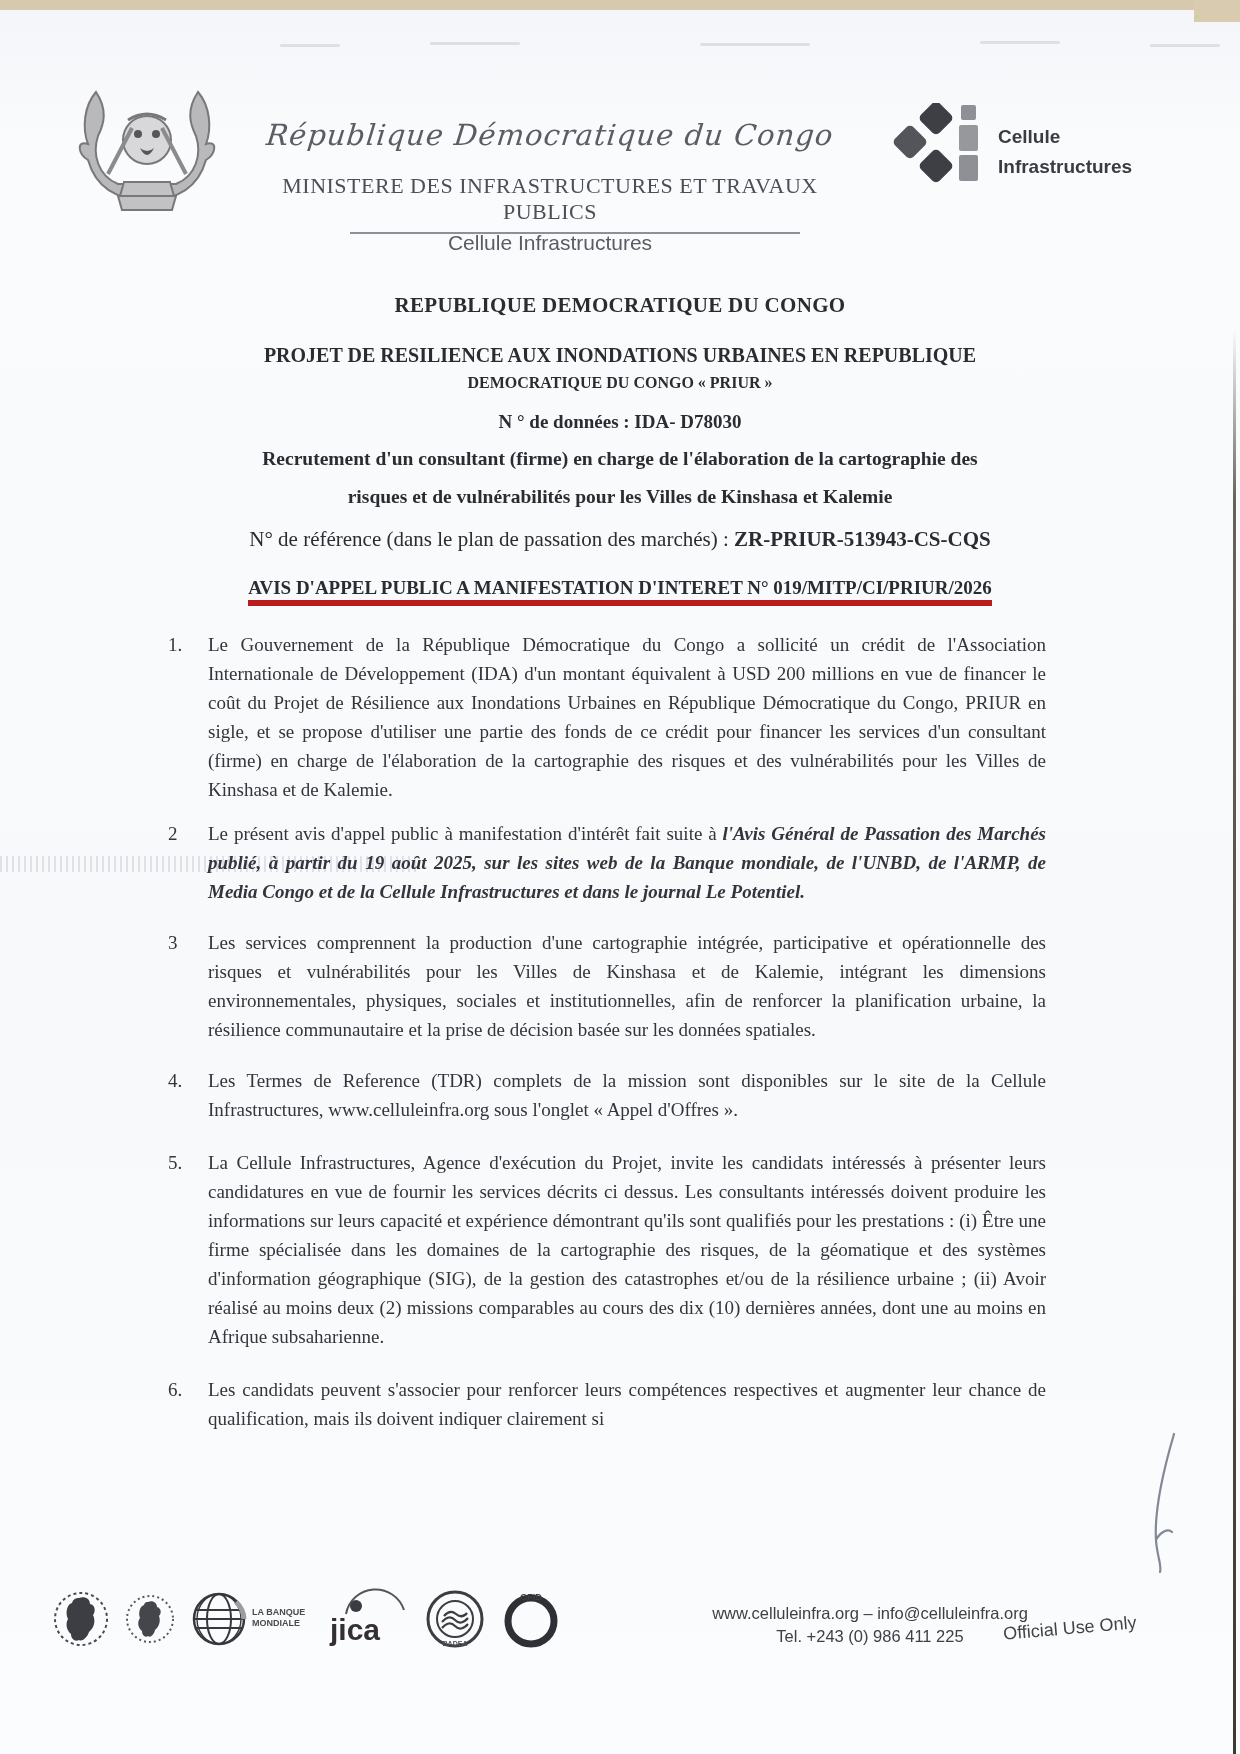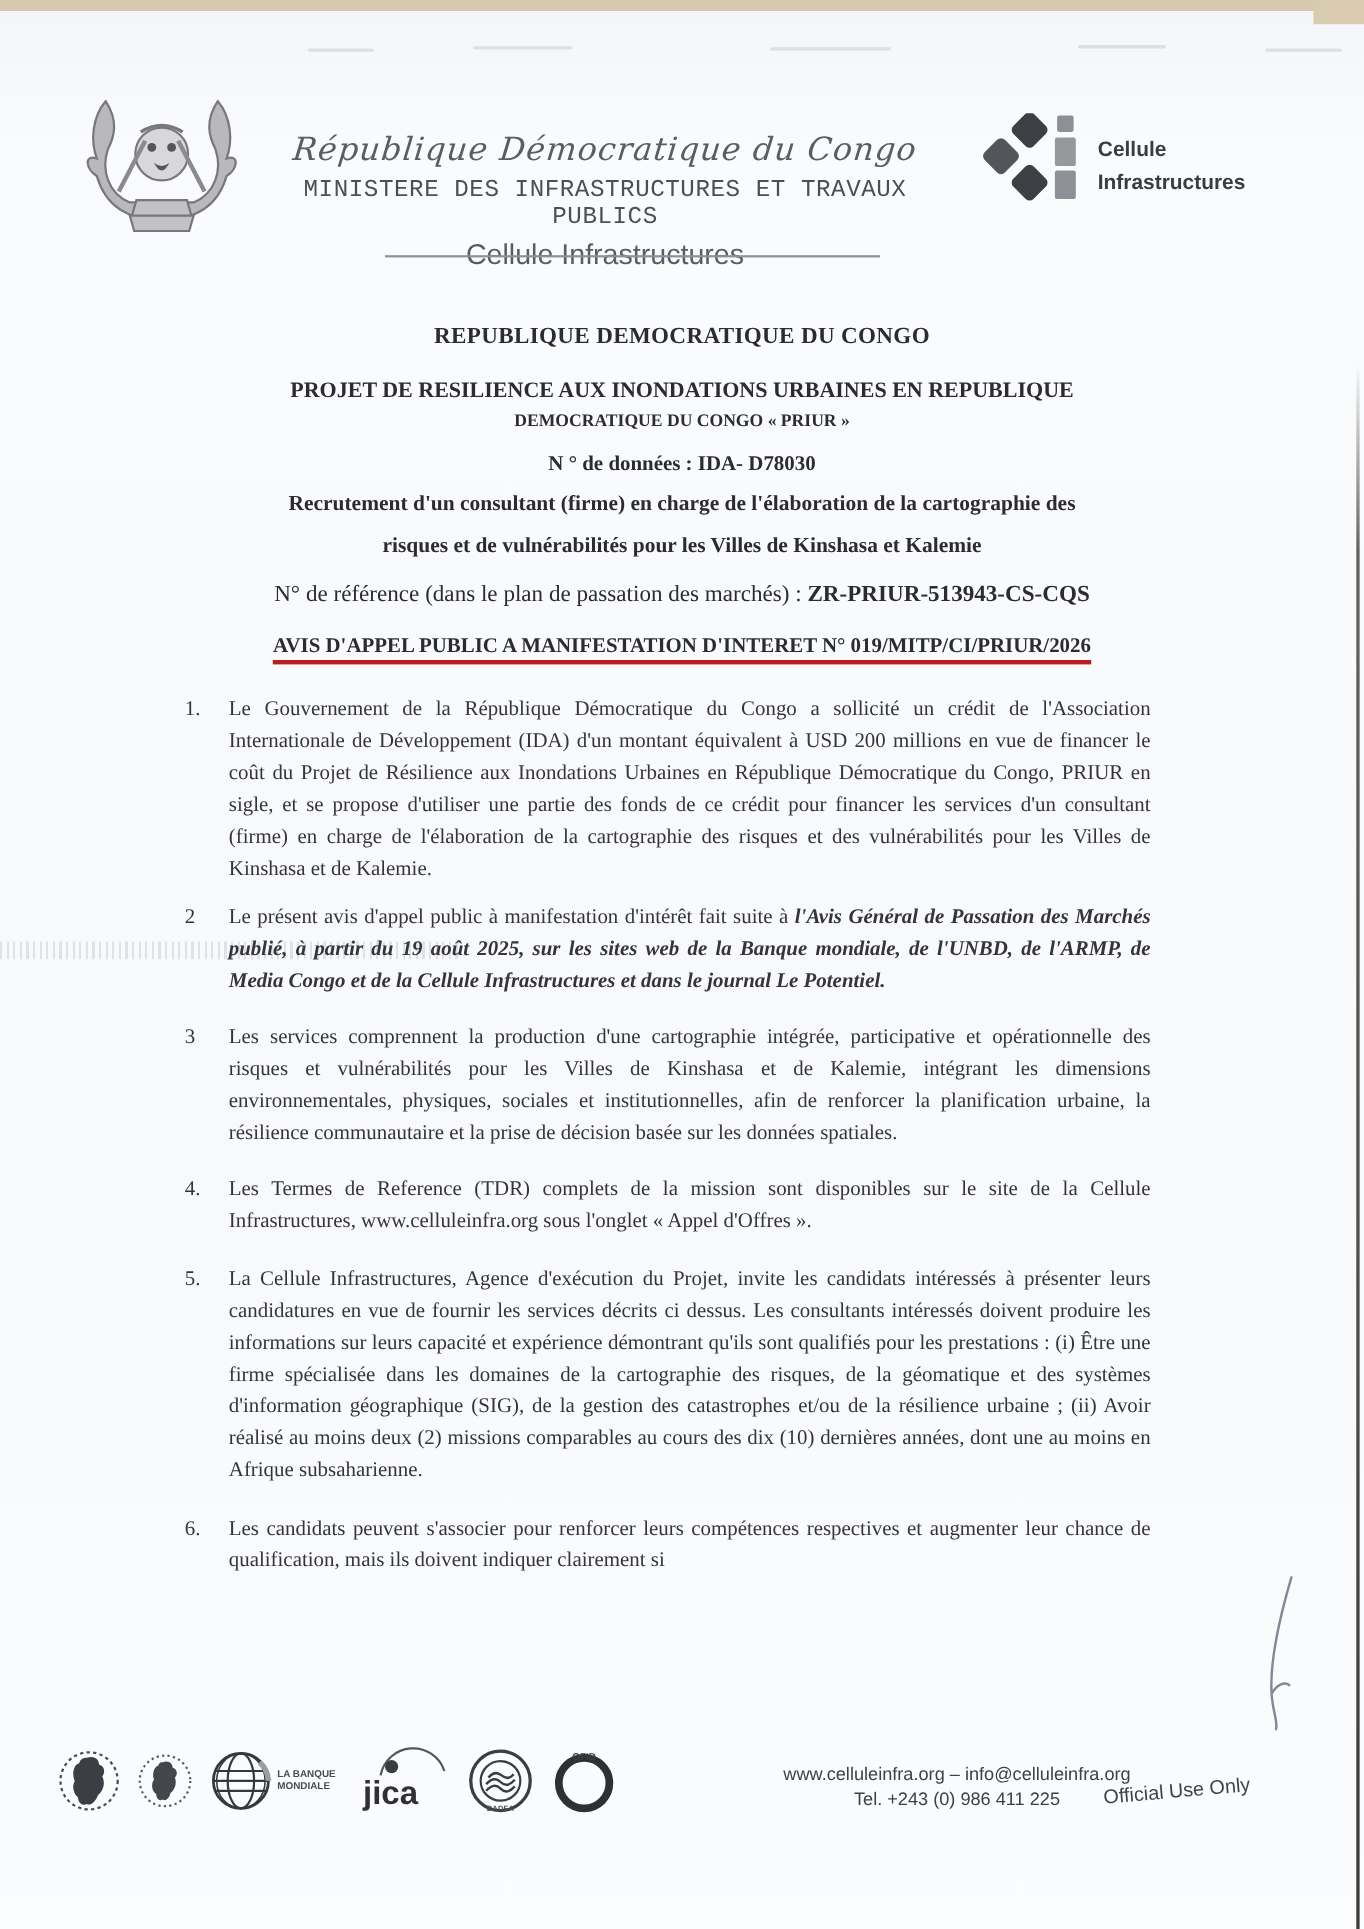--- a/index.html
+++ b/index.html
@@ -22,39 +22,39 @@
   .smudge{position:absolute;height:3px;background:#9aa0ab;opacity:.28;border-radius:2px;}
   .dot-band{position:absolute;left:0;top:856px;width:420px;height:16px;opacity:.18;
     background:repeating-linear-gradient(90deg,#6a7590 0 2px,transparent 2px 6px);}
   
   .coat-of-arms{position:absolute;left:78px;top:84px;}
   .header-center{position:absolute;left:250px;top:118px;width:600px;text-align:center;}
   .script-title{
     font-family:"DejaVu Serif",serif;font-style:italic;font-size:29px;color:#5b5d64;
     letter-spacing:1px;transform:skewX(-6deg);
   }
-  .ministry{font-family:Liberation Mono, monospace;font-size:22px;color:#4d4f57;
-    margin-top:8px;letter-spacing:.5px;}
-  .unit-name{font-family:"Liberation Sans",sans-serif;font-size:26px;color:#5a5c63;margin-top:6px;}
+  .ministry{font-family:Liberation Serif, serif;font-size:22px;color:#4d4f57;
+    margin-top:21px;letter-spacing:.5px;}
+  .unit-name{font-family:"Liberation Sans",sans-serif;font-size:21px;color:#5a5c63;margin-top:6px;}
   .unit-underline{position:absolute;left:350px;top:232px;width:450px;height:2px;background:#8d9099;}
   .ci-logo{position:absolute;left:893px;top:103px;width:300px;}
   .ci-logo-text{position:absolute;left:105px;top:19px;font-family:"Liberation Sans",sans-serif;
     font-weight:bold;color:#3b3c41;font-size:19px;line-height:30px;}
   
   .title-block{position:absolute;left:120px;width:1000px;text-align:center;color:#2b2b31;}
   .t-country{top:293px;font-size:21px;font-weight:bold;letter-spacing:.3px;}
   .t-proj1{top:344px;font-size:20px;font-weight:bold;}
   .t-proj2{top:374px;font-size:16px;font-weight:bold;}
   .t-credit{top:411px;font-size:19px;font-weight:bold;}
   .t-recr1{top:448px;font-size:19.5px;font-weight:bold;}
   .t-recr2{top:486px;font-size:19.5px;font-weight:bold;}
   .t-ref{top:527px;font-size:21px;}
   .t-ref b{font-weight:bold;}
   .t-avis{top:577px;font-size:19px;font-weight:bold;}
-  .t-avis span{border-bottom:4px solid #b91c1c;padding-bottom:2px;}
+  .t-avis span{border-bottom:6px solid #b91c1c;padding-bottom:2px;}
   
   .para-list{position:absolute;left:168px;top:630px;width:878px;}
   .para{display:flex;margin:0;}
   .para + .para{margin-top:15px;}
   .para-num{flex:0 0 40px;font-size:19px;line-height:29px;}
   .para-body{flex:1;font-size:19px;line-height:29px;text-align:justify;}
   .seg-n{font-weight:normal;}
   .seg-b{font-weight:normal;}
   .seg-bi{font-weight:bold;font-style:italic;}
   .mt-lg{margin-top:22px !important;}

